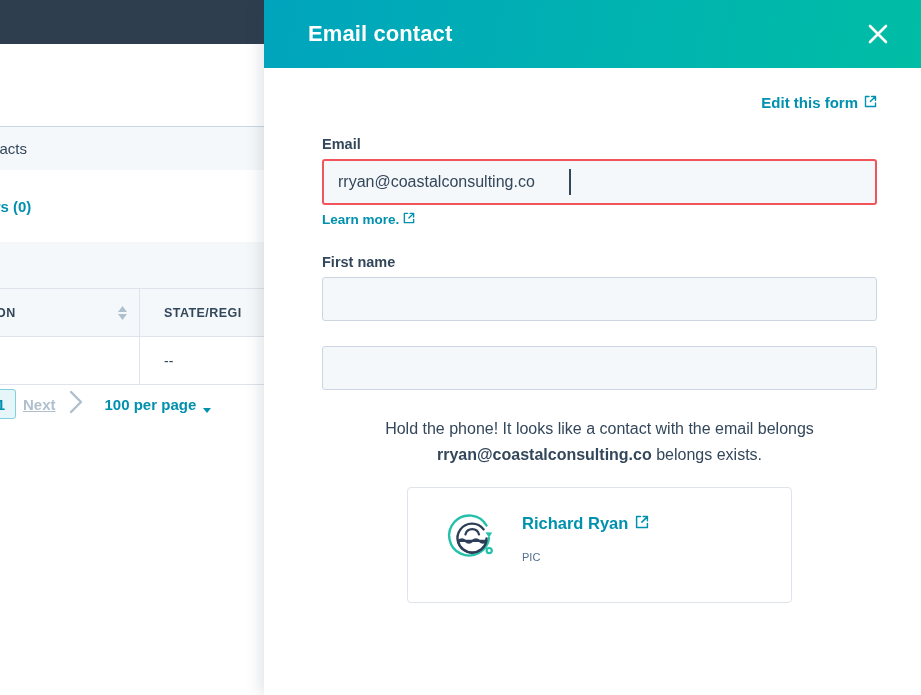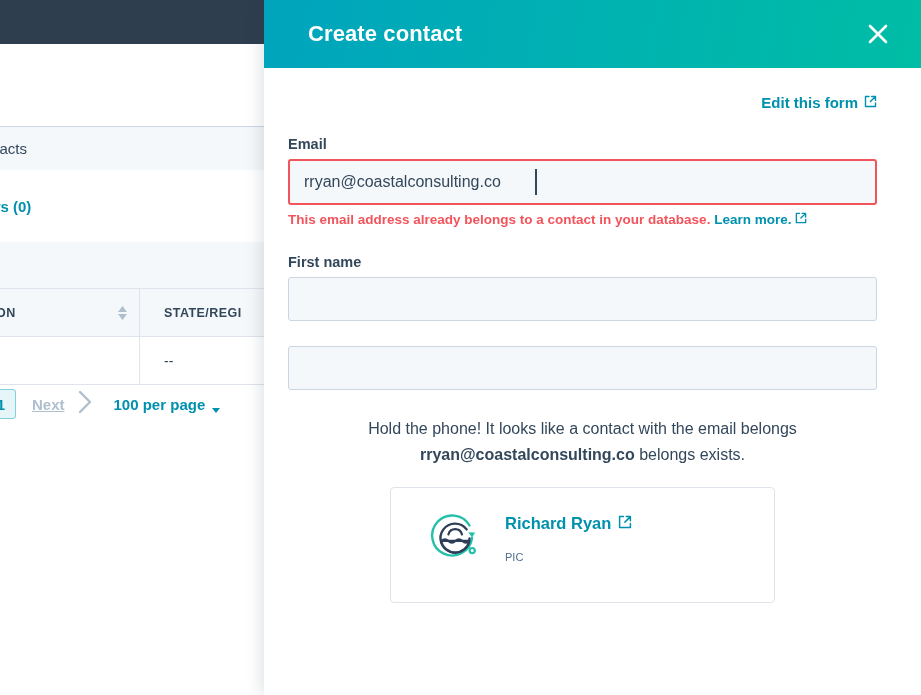--- a/index.html
+++ b/index.html
@@ -156,21 +156,21 @@
     border-radius: 3px;
     color: #0091ae;
     font-size: 15px;
     font-weight: bold;
     display: flex;
     align-items: center;
     justify-content: center;
     box-sizing: border-box;
   }
   #pagination .next-label {
-    margin-left: 16px;
+    margin-left: 7px;
     font-size: 15px;
     font-weight: bold;
     color: #b0bfce;
     text-decoration: underline;
   }
   #pagination .chev {
     margin-left: 12px;
     color: #b0bfce;
   }
   #pagination .per-page {
@@ -217,21 +217,21 @@
     letter-spacing: .1px;
   }
   #close-button {
     width: 34px; height: 34px;
     display: flex;
     align-items: center;
     justify-content: center;
     cursor: pointer;
   }
   #modal-body {
-    padding: 26px 44px 0 24px;
+    padding: 26px 44px 0 58px;
   }
   #edit-form-row {
     display: flex;
     justify-content: flex-end;
     margin-bottom: 18px;
   }
   #edit-form-link {
     color: #0091ae;
     font-size: 15px;
     font-weight: bold;
@@ -381,21 +381,21 @@
     <span class="per-page">
       <span>100 per page</span>
       <span class="caret-down"></span>
     </span>
   </div>
 </div>
 
 <div id="modal-panel">
 
   <div id="modal-header">
-    <span id="modal-title">Create contact</span>
+    <span id="modal-title">Email contact</span>
     <span id="close-button">
       <svg width="22" height="22" viewBox="0 0 22 22" aria-hidden="true">
         <path d="M3 3 L19 19 M19 3 L3 19" stroke="#ffffff" stroke-width="2.6" stroke-linecap="round"></path>
       </svg>
     </span>
   </div>
 
   <div id="modal-body">
 
     <div id="edit-form-row">
@@ -410,21 +410,20 @@
       </span>
     </div>
 
     <div class="field-group">
       <label class="field-label">Email</label>
       <div id="email-input-wrap">
         <input id="email-input" class="text-input" type="text" value="rryan@coastalconsulting.co" style="">
         <span id="email-caret"></span>
       </div>
       <div id="email-error">
-        <span>This email address already belongs to a contact in your database.</span>
         <span class="learn-more">
           <span>Learn more.</span>
           <span>
             <svg width="12" height="12" viewBox="0 0 14 14" aria-hidden="true">
               <path d="M5.4 1.6H1.6v10.8h10.8V8.6" fill="none" stroke="#0091ae" stroke-width="1.6" stroke-linecap="round" stroke-linejoin="round"></path>
               <path d="M8.2 1.6h4.2v4.2M12.4 1.6L6.9 7.1" fill="none" stroke="#0091ae" stroke-width="1.6" stroke-linecap="round" stroke-linejoin="round"></path>
             </svg>
           </span>
         </span>
       </div>

